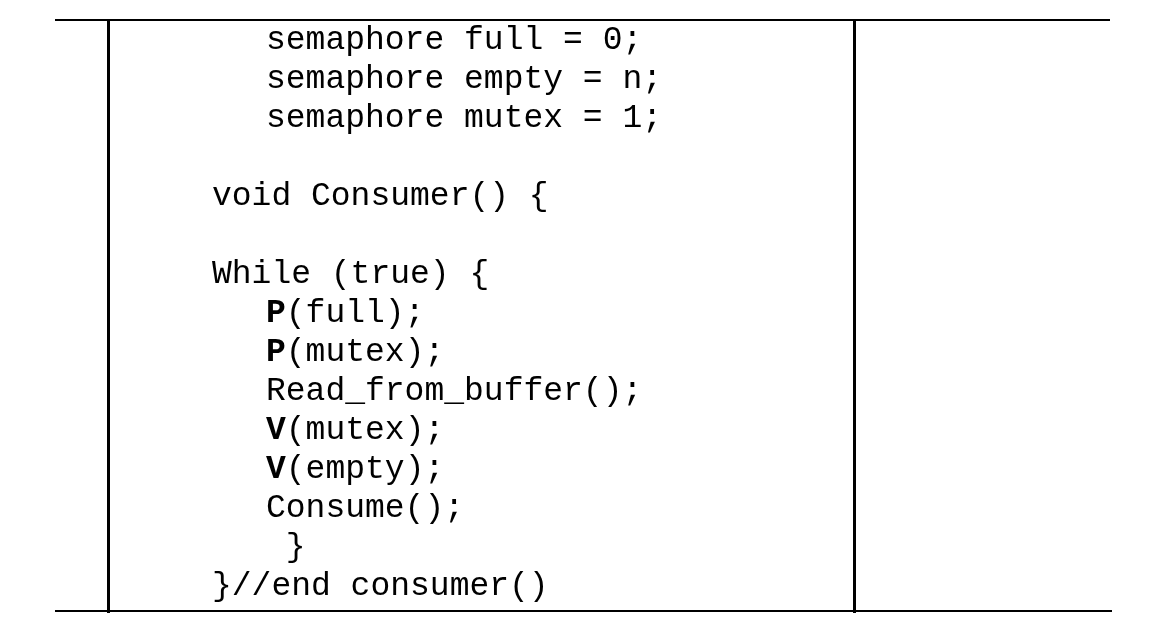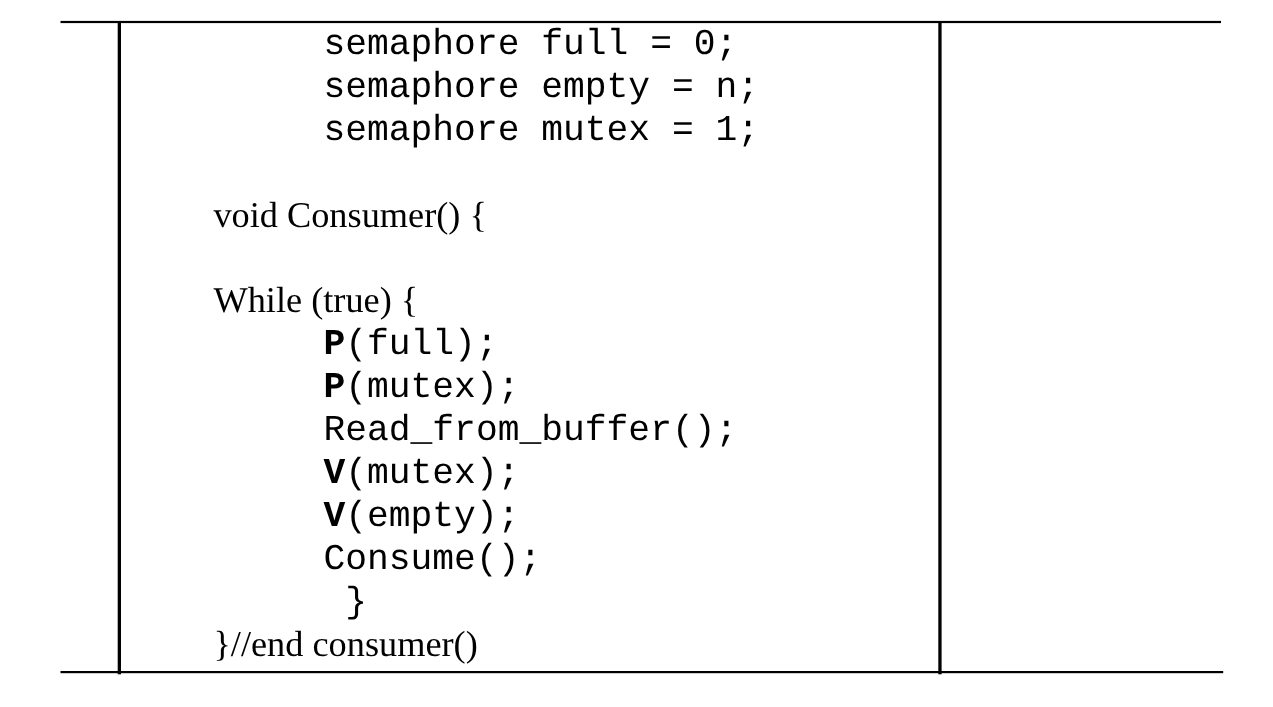--- a/index.html
+++ b/index.html
@@ -56,21 +56,20 @@
     background: #000000;
   }
 
   
   .code-cell {
     position: absolute;
     left: 110px;
     top: 21px;
     width: 620px;
     height: 589px;
-    margin-left: 28px;
   }
   .right-cell {
     position: absolute;
     left: 856px;
     top: 21px;
     width: 254px;
     height: 589px;
   }
 
   .code-block {
@@ -95,21 +94,21 @@
     font-size: 33px;
     line-height: 39px;
   }
   .code-line.blank {
     height: 39px;
   }
   .kw-bold {
     font-weight: bold;
   }
   .indent-a { padding-left: 156px; }  
-  .indent-b { padding-left: 56px; font-family: Liberation Serif, serif; }  
+  .indent-b { padding-left: 102px; }  
 </style>
 </head>
 <body>
 
 <div class="page">
 
   <div class="rule-top"></div>
   <div class="rule-bottom"></div>
   <div class="rule-vert-left"></div>
   <div class="rule-vert-right"></div>

